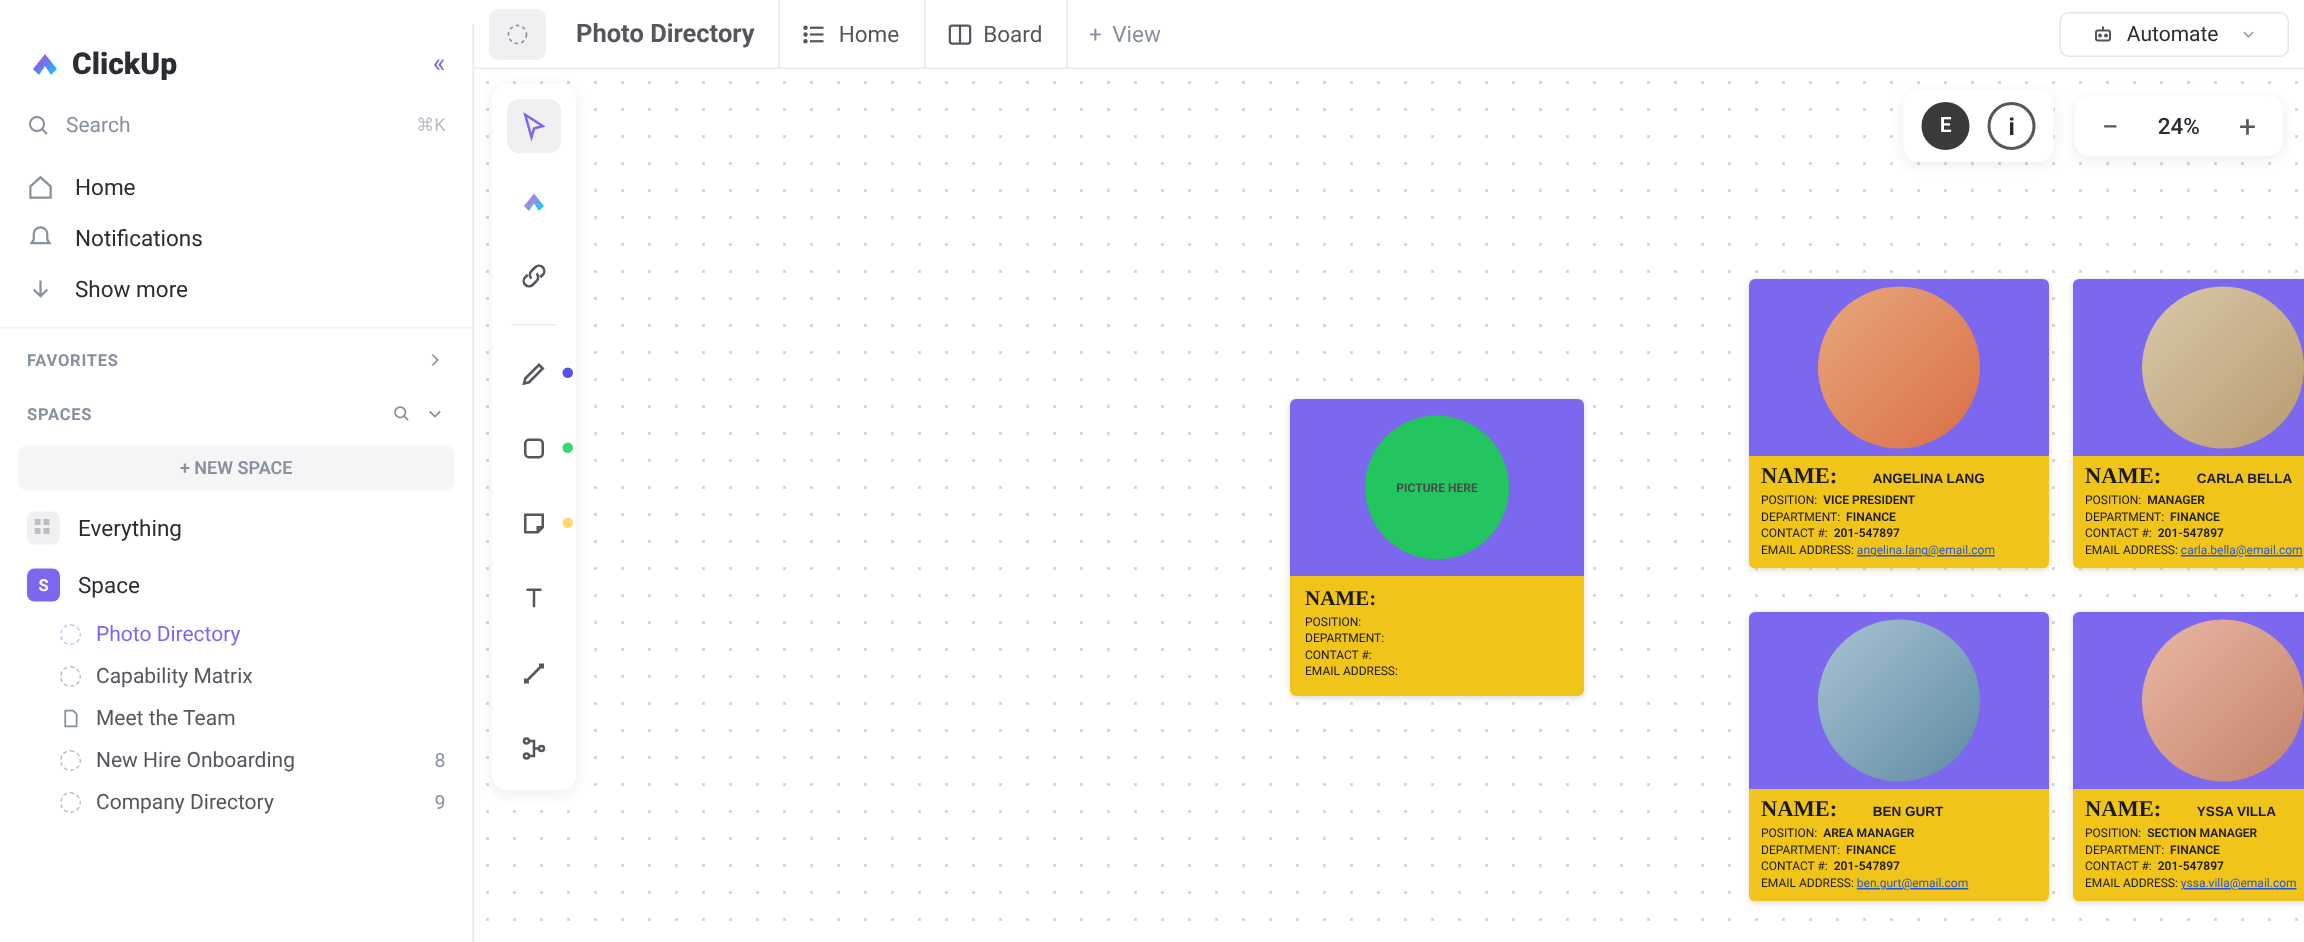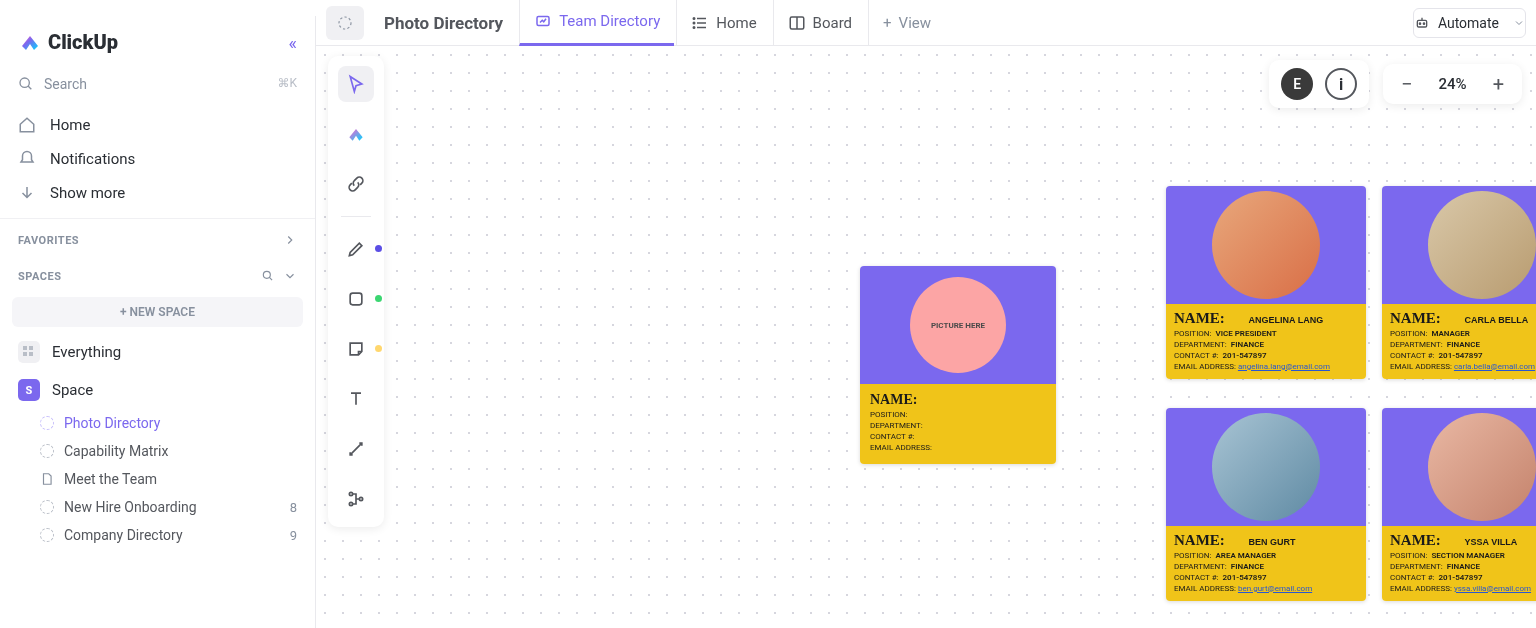--- a/index.html
+++ b/index.html
@@ -44,21 +44,21 @@
     .main { flex: 1; display: flex; flex-direction: column; position: relative; }
     
     .topbar { display: flex; align-items: center; height: 46px; padding: 0 10px; border-bottom: 1px solid #e9e9ed; gap: 2px; }
     .tab { display: flex; align-items: center; gap: 7px; padding: 0 14px; height: 46px; font-size: 15px; color: #54575d; cursor: pointer; border-left: 1px solid #e9e9ed; }
     .tab:first-of-type { border-left: none; }
     .tab.icon-only { background: #f0f0f3; border-radius: 6px; height: 34px; margin: 6px 4px 6px 0; padding: 0 10px; }
     .tab.title { font-weight: 700; font-size: 17px; border-left: none; }
     .tab.active { color: #7b68ee; border-bottom: 3px solid #7b68ee; }
     .tab.add { color: #87909e; }
     .topbar-spacer { flex: 1; }
-    .automate-btn { display: flex; align-items: center; gap: 8px; padding: 6px 0; border: 1px solid #e4e4ea; border-radius: 6px; font-size: 14px; cursor: pointer; }
+    .automate-btn { display: flex; align-items: center; gap: 8px; padding: 6px 20px; border: 1px solid #e4e4ea; border-radius: 6px; font-size: 14px; cursor: pointer; }
     .automate-btn .chev-d { color: #87909e; margin-left: 6px; }
     
     
     .canvas-wrap { flex: 1; background-image: radial-gradient(#d6d6de 1px, transparent 1px); background-size: 18px 18px; position: relative; overflow: hidden; }
     
     .toolbox { position: absolute; left: 12px; top: 10px; width: 56px; background: #fff; border-radius: 10px; box-shadow: 0 2px 10px rgba(0,0,0,0.08); padding: 10px 0; display: flex; flex-direction: column; align-items: center; gap: 14px; }
     .tool { width: 36px; height: 36px; display: flex; align-items: center; justify-content: center; border-radius: 8px; cursor: pointer; color: #54575d; position: relative; }
     .tool.active { background: #f0f0f3; color: #7b68ee; }
     .tool .indicator { position: absolute; right: -8px; top: 14px; width: 7px; height: 7px; border-radius: 50%; }
     .tool-divider { width: 30px; height: 1px; background: #e9e9ed; }
@@ -67,21 +67,21 @@
     .pill { background: #fff; border-radius: 10px; box-shadow: 0 2px 10px rgba(0,0,0,0.08); display: flex; align-items: center; padding: 8px 12px; gap: 12px; }
     .avatar-badge { width: 32px; height: 32px; border-radius: 50%; background: #3a3a3a; color: #fff; display: flex; align-items: center; justify-content: center; font-size: 14px; font-weight: 600; }
     .info-circle { width: 32px; height: 32px; border-radius: 50%; border: 2px solid #54575d; display: flex; align-items: center; justify-content: center; font-weight: 700; }
     .zoom-ctrl { font-size: 20px; color: #54575d; cursor: pointer; padding: 0 6px; }
     .zoom-val { font-size: 15px; font-weight: 500; padding: 0 8px; }
     
     
     .card { position: absolute; border-radius: 4px; overflow: hidden; box-shadow: 0 1px 4px rgba(0,0,0,0.15); }
     .card-top { background: #7b68ee; display: flex; align-items: center; justify-content: center; }
     .card-photo { background: #bbb; border-radius: 50%; overflow: hidden; }
-    .card-photo.placeholder { background: #fca5a5; display: flex; align-items: center; justify-content: center; font-size: 8px; font-weight: 700; color: #4a4a4a; }
+    .card-photo.placeholder { background: #22c55e; display: flex; align-items: center; justify-content: center; font-size: 8px; font-weight: 700; color: #4a4a4a; }
     .card-bottom { background: #f0c419; padding: 8px 10px; }
     .card-name-row { font-family: Georgia, serif; font-weight: 700; font-size: 14px; color: #1a1a1a; }
     .card-name-row .name-val { font-family: -apple-system, sans-serif; font-weight: 600; font-size: 10px; margin-left: 20px; }
     .card-field { font-size: 8px; color: #1a1a1a; margin-top: 2px; }
     .card-field .val { font-weight: 600; margin-left: 2px; }
     .card-field .email { color: #2957d0; text-decoration: underline; }
     
     
     .tcard { left: 544px; top: 220px; width: 196px; }
     .tcard .card-top { height: 118px; }
@@ -221,27 +221,20 @@
   <div class="main">
     <div class="topbar">
       <div class="tab icon-only">
         <svg width="18" height="18" viewBox="0 0 24 24" fill="none" stroke="#87909e" stroke-width="1.5">
             <circle cx="12" cy="12" r="8" stroke-dasharray="3 3"></circle>
           </svg>
       </div>
       <div class="tab title">
         <span>Photo Directory</span>
       </div>
-      <div class="tab active">
-        <svg width="18" height="18" viewBox="0 0 24 24" fill="none" stroke="#7b68ee" stroke-width="2">
-            <rect x="4" y="6" width="16" height="12" rx="2"></rect>
-            <path d="M8 14 l3-3 2 2 3-4"></path>
-          </svg>
-        <span>Team Directory</span>
-      </div>
       <div class="tab">
         <svg width="18" height="18" viewBox="0 0 24 24" fill="none" stroke="#54575d" stroke-width="2">
             <line x1="8" y1="6" x2="20" y2="6"></line>
             <line x1="8" y1="12" x2="20" y2="12"></line>
             <line x1="8" y1="18" x2="20" y2="18"></line>
             <circle cx="4" cy="6" r="1" fill="#54575d"></circle>
             <circle cx="4" cy="12" r="1" fill="#54575d"></circle>
             <circle cx="4" cy="18" r="1" fill="#54575d"></circle>
           </svg>
         <span>Home</span>

